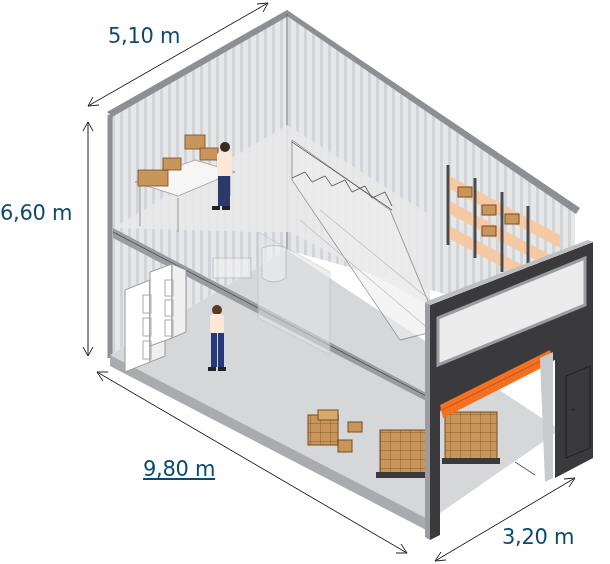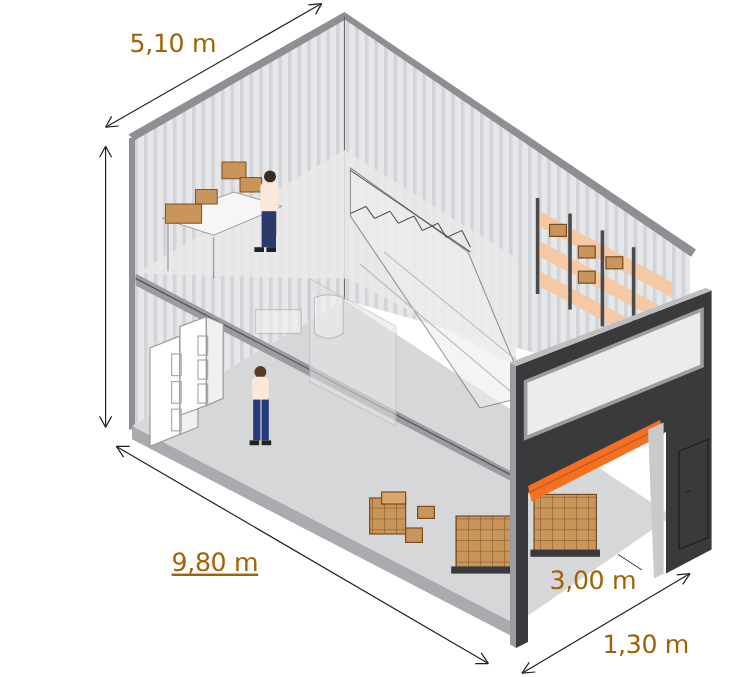--- a/index.html
+++ b/index.html
@@ -1,18 +1,18 @@
 <!DOCTYPE html>
 <html><head>
 <meta charset="utf-8">
 <style>
   html, body { margin:0; padding:0; background:#ffffff; }
   body { width:610px; height:564px; overflow:hidden; position:relative; font-family:"DejaVu Sans", sans-serif; }
   #stage { position:absolute; left:0; top:0; width:610px; height:564px; }
-  .dim-label { position:absolute; font-family:"DejaVu Sans", sans-serif; font-size:21px; color:#a16207; white-space:nowrap; line-height:1; letter-spacing:-0.3px; }
+  .dim-label { position:absolute; font-family:"DejaVu Sans", sans-serif; font-size:21px; color:#0c4a6e; white-space:nowrap; line-height:1; letter-spacing:-0.3px; }
 </style>
 </head>
 <body>
 
 <div id="stage">
 <svg width="610" height="564" viewBox="0 0 610 564" xmlns="http://www.w3.org/2000/svg">
   <defs>
     <pattern id="stripes" width="8" height="10" patternUnits="userSpaceOnUse">
       <rect width="8" height="10" fill="#e6e7e9"></rect>
       <rect width="3" height="10" fill="#d2d4d7"></rect>
@@ -167,16 +167,16 @@
 
     <line x1="435" y1="561" x2="575" y2="478"></line>
     <path d="M435 561 l6 -9 M435 561 l11 -1"></path>
     <path d="M575 478 l-6 9 M575 478 l-11 1"></path>
 
     <line x1="515" y1="462" x2="535" y2="475" stroke-width="0.8"></line>
   </g>
 </svg>
 
   <div class="dim-label" style="left:108px; top:26px;">5,10 m</div>
+  <div class="dim-label" style="left:0px; top:203px;">6,60 m</div>
   <div class="dim-label" style="left:143px; top:459px;text-decoration:underline;">9,80 m</div>
-  <div class="dim-label" style="left:458px; top:474px;">3,00 m</div>
-  <div class="dim-label" style="left:502px; top:527px;">1,30 m</div>
+  <div class="dim-label" style="left:502px; top:527px;">3,20 m</div>
 </div>
 
 </body></html>

